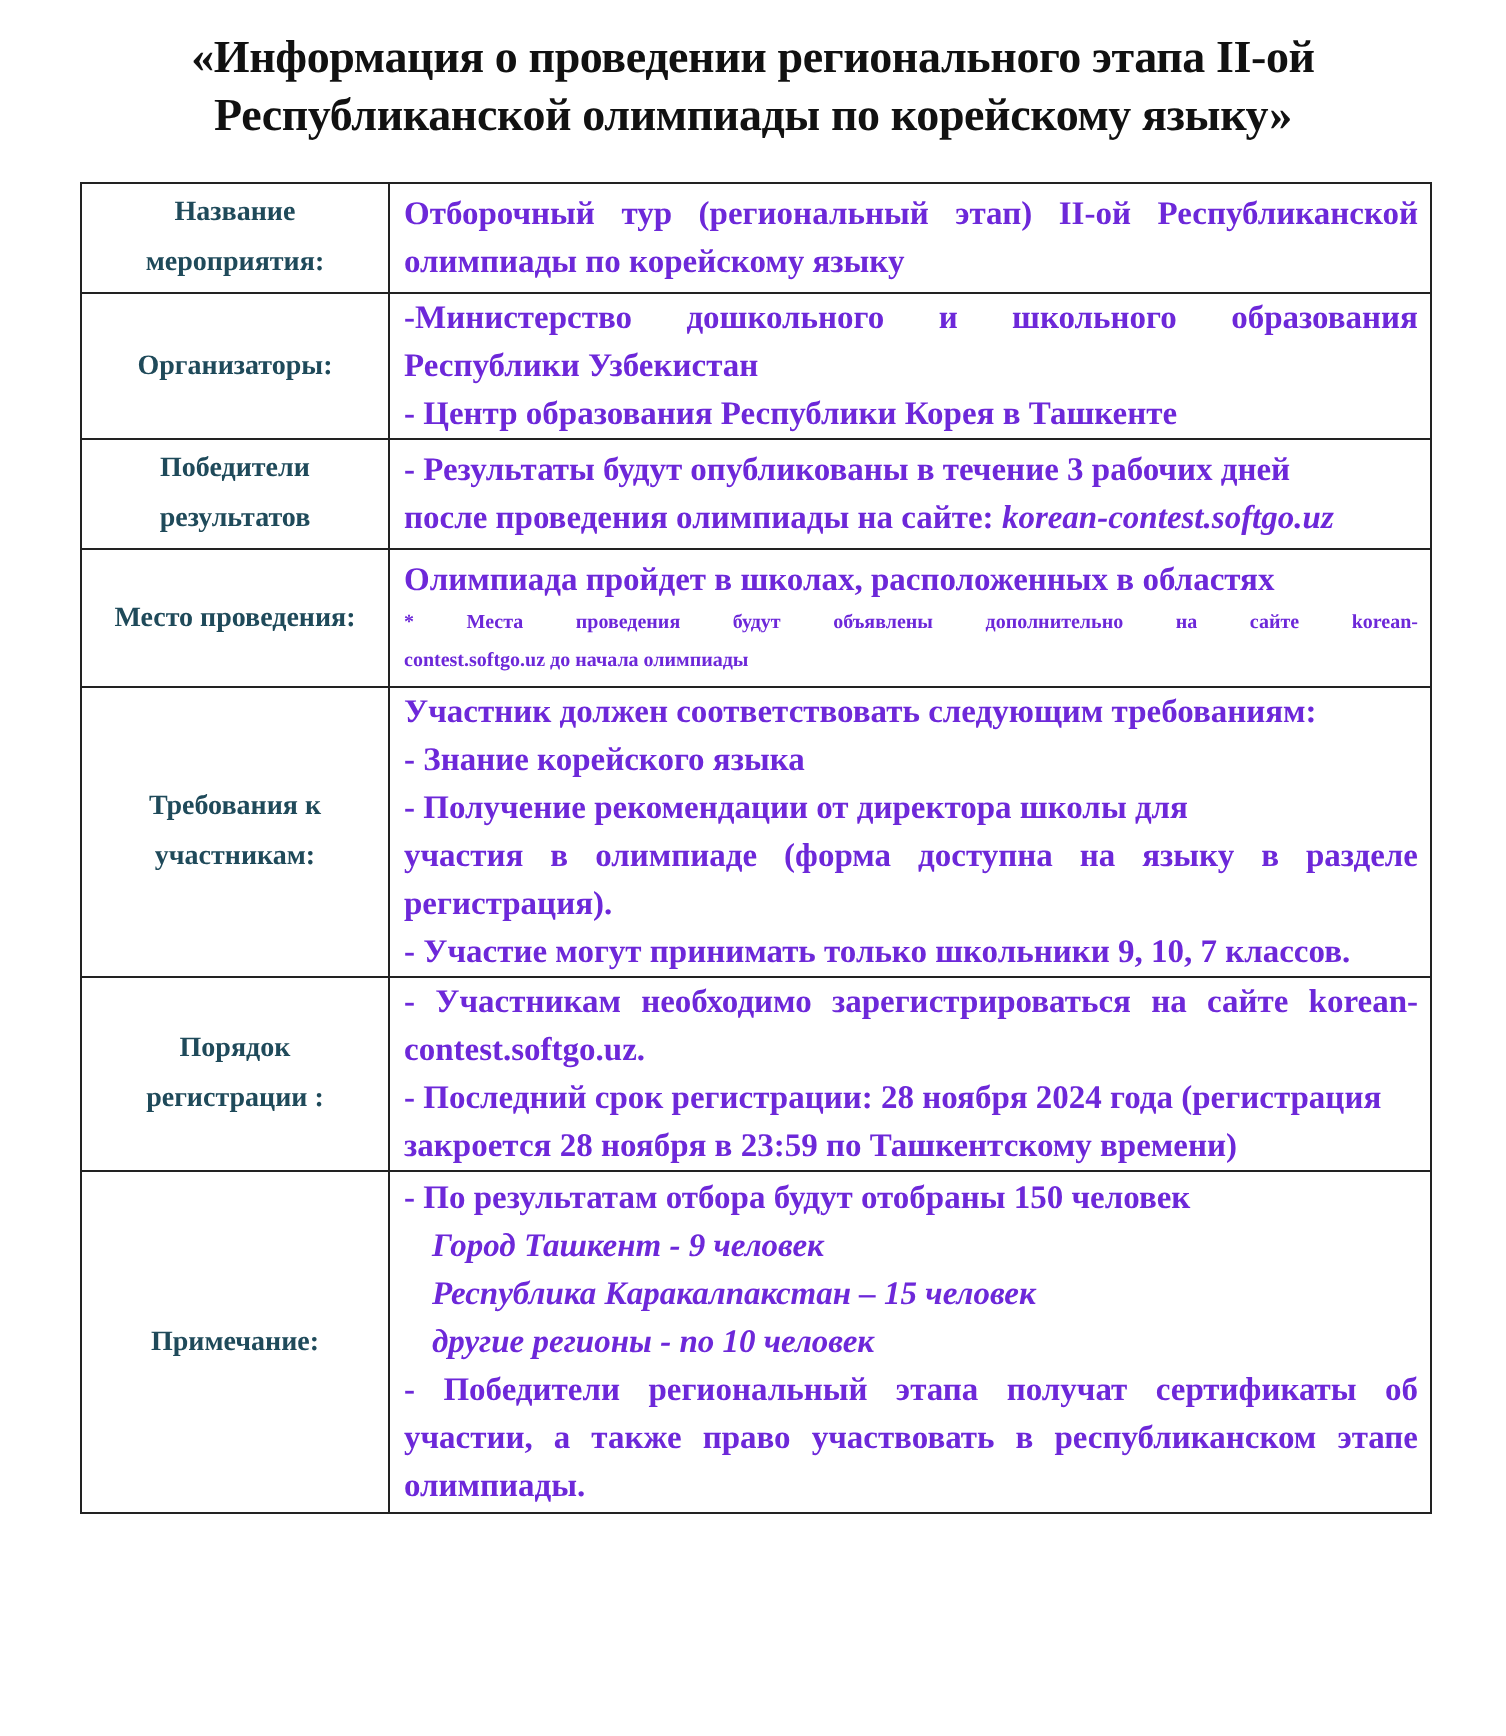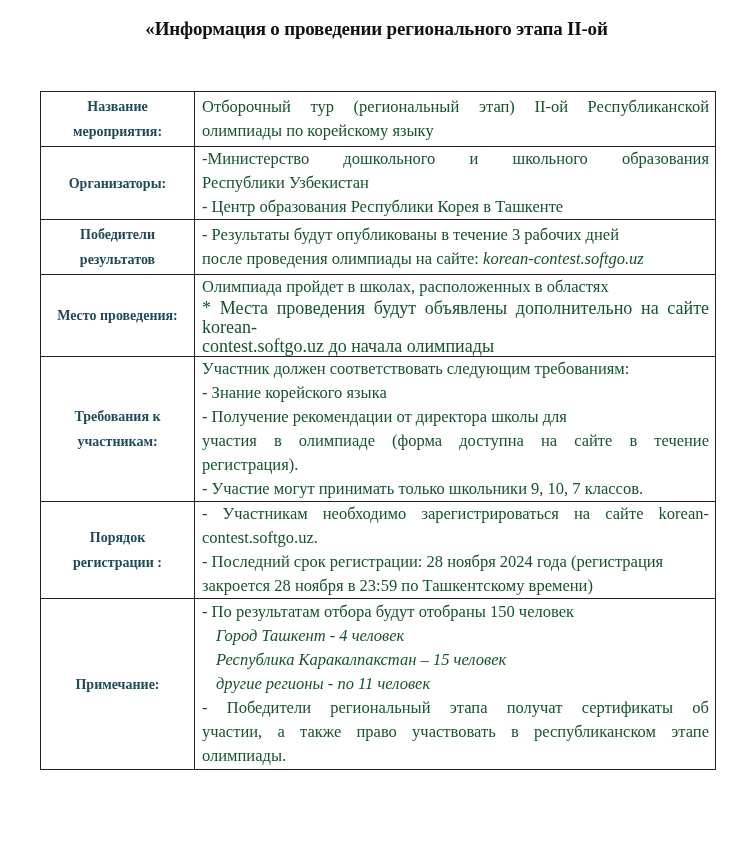--- a/index.html
+++ b/index.html
@@ -1,32 +1,33 @@
 <!DOCTYPE html>
 <html><head>
 <meta charset="utf-8">
 <style>
   html,body{margin:0;padding:0;background:#fff;}
   body{width:753px;height:868px;position:relative;overflow:hidden;font-family:"Liberation Serif","DejaVu Serif",serif;}
-  .title{position:absolute;left:0;top:14px;width:753px;text-align:center;font-weight:bold;font-size:19px;line-height:29px;color:#111;letter-spacing:-0.2px;}
+  .title{position:absolute;left:0;top:14px;width:753px;text-align:center;font-weight:bold;font-size:23px;line-height:29px;color:#111;letter-spacing:-0.2px;}
   table{position:absolute;left:40px;top:91px;width:676px;border-collapse:collapse;}
   td{border:1.5px solid #222;vertical-align:middle;padding:0;}
   td.label{width:153px;text-align:center;font-weight:bold;font-size:14px;line-height:25px;color:#1f4a5a;}
-  td.content{padding:0 6px 0 7px;font-size:16.5px;line-height:24px;color:#14532d;text-align:justify;}
+  td.content{padding:0 6px 0 7px;font-size:16.5px;line-height:24px;color:#6d28d9;text-align:justify;font-weight:bold;}
   .line{display:block;}
-  .small{font-size:18px;line-height:19px;}
+  .small{font-size:10px;line-height:19px;}
   .it{font-style:italic;}
   .ind{padding-left:14px;}
   .just{text-align-last:justify;}
 </style>
 </head>
 <body>
 
 <div class="title">
   <span class="line">«Информация о проведении регионального этапа II-ой</span>
+  <span class="line">Республиканской олимпиады по корейскому языку»</span>
 </div>
 
 <table>
   <tbody>
       <tr style="height:55px">
     <td class="label">
       <span class="line">Название</span>
       <span class="line">мероприятия:</span>
     </td>
     <td class="content">
@@ -66,21 +67,21 @@
   </tr>
   <tr style="height:145px">
     <td class="label">
       <span class="line">Требования к</span>
       <span class="line">участникам:</span>
     </td>
     <td class="content">
       <span class="line">Участник должен соответствовать следующим требованиям:</span>
       <span class="line">- Знание корейского языка</span>
       <span class="line">- Получение рекомендации от директора школы для</span>
-      <span class="line just">участия в олимпиаде (форма доступна на сайте в течение</span>
+      <span class="line just">участия в олимпиаде (форма доступна на языку в разделе</span>
       <span class="line">регистрация).</span>
       <span class="line">-  Участие могут принимать только школьники 9, 10, 7 классов.</span>
     </td>
   </tr>
   <tr style="height:95px">
     <td class="label">
       <span class="line">Порядок</span>
       <span class="line">регистрации :</span>
     </td>
     <td class="content">
@@ -89,22 +90,22 @@
       <span class="line">- Последний срок регистрации: 28 ноября 2024 года (регистрация</span>
       <span class="line">закроется 28 ноября  в 23:59 по Ташкентскому времени)</span>
     </td>
   </tr>
   <tr style="height:171px">
     <td class="label">
       <span class="line">Примечание:</span>
     </td>
     <td class="content">
       <span class="line">-  По результатам отбора будут отобраны 150 человек</span>
-      <span class="line it ind">Город Ташкент - 4 человек</span>
+      <span class="line it ind">Город Ташкент - 9 человек</span>
       <span class="line it ind">Республика Каракалпакстан – 15 человек</span>
-      <span class="line it ind">другие регионы - по 11 человек</span>
+      <span class="line it ind">другие регионы - по 10 человек</span>
       <span class="line just">- Победители региональный этапа получат сертификаты об</span>
       <span class="line just">участии, а также право участвовать в республиканском этапе</span>
       <span class="line">олимпиады.</span>
     </td>
   </tr>
 </tbody>
   </table>
 
 </body></html>

